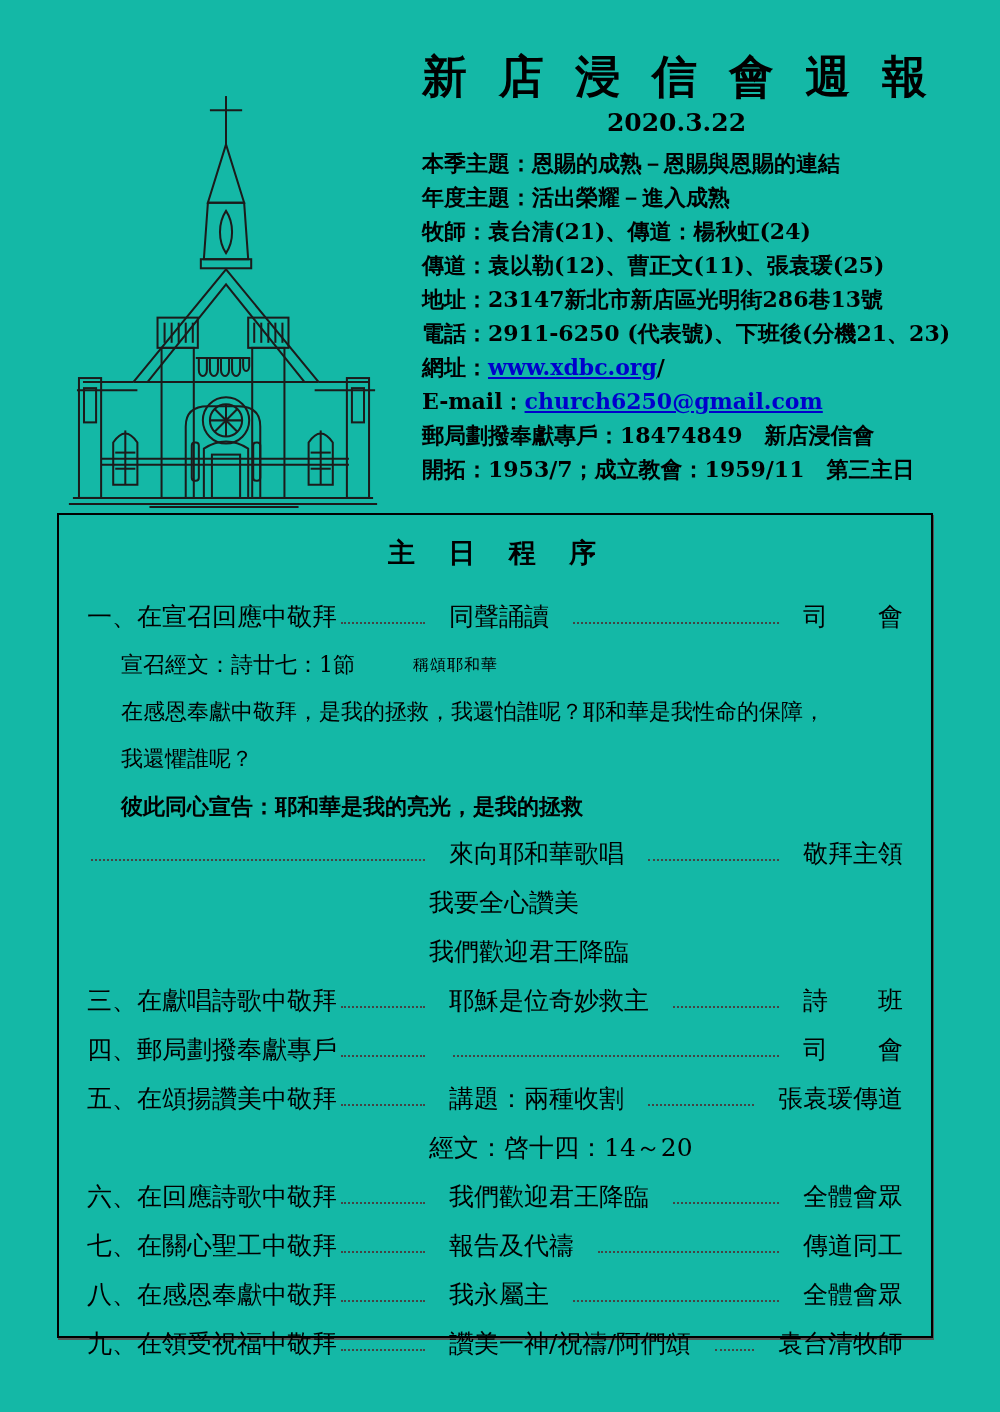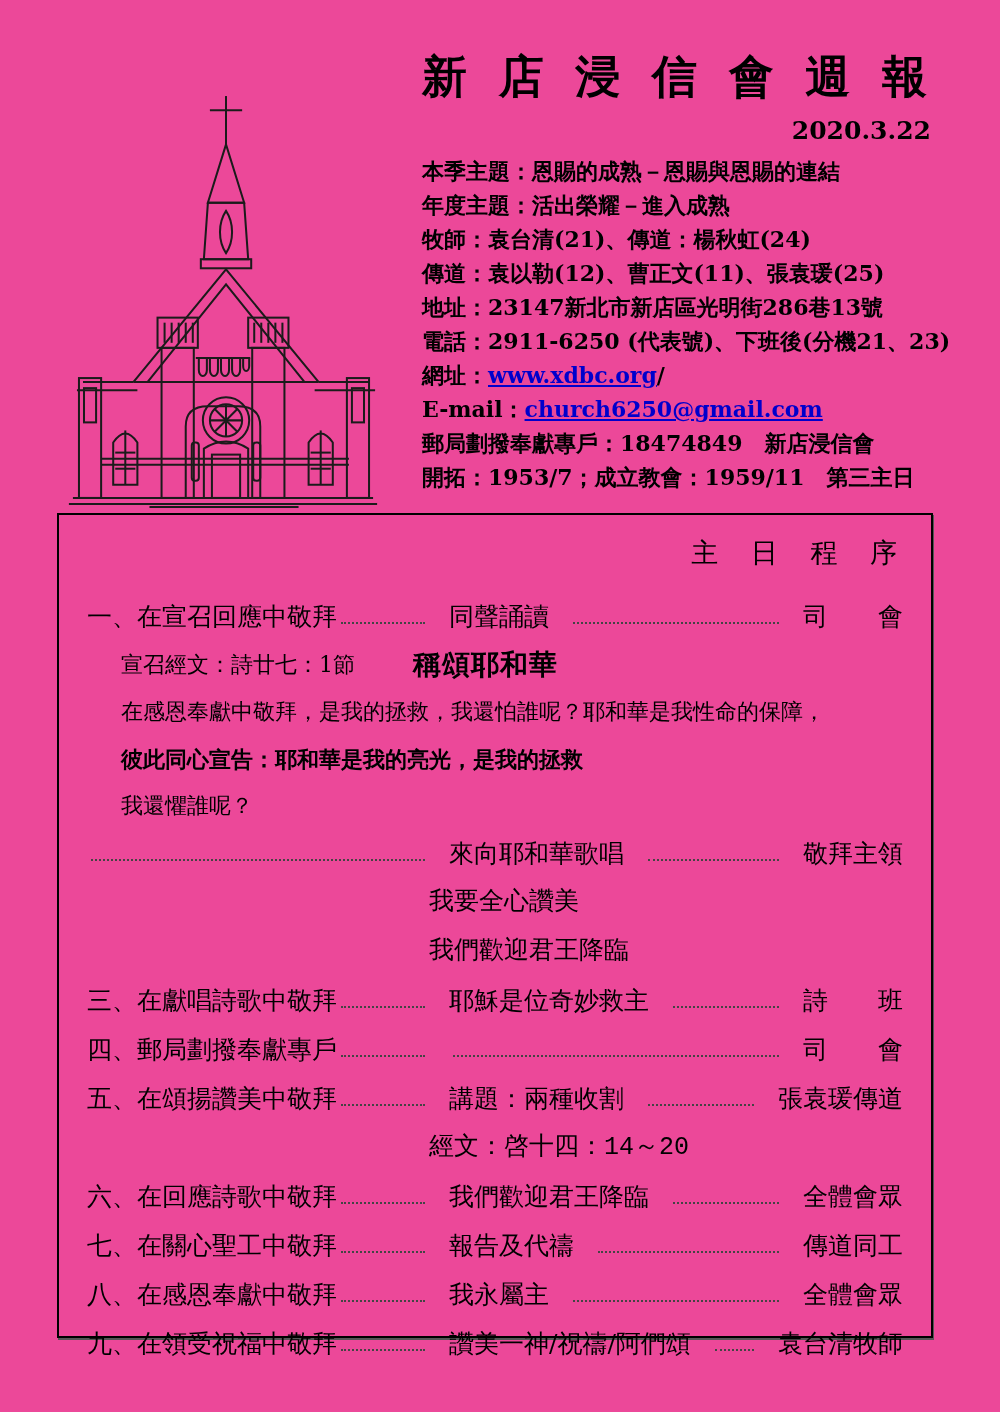--- a/index.html
+++ b/index.html
@@ -1,52 +1,52 @@
 <!DOCTYPE html>
 <html><head>
 <meta charset="utf-8">
 <style>
   html,body { margin:0; padding:0; background:#ffffff; }
   .page {
-    position:relative; width:1000px; height:1412px; background:#ec4899;
+    position:relative; width:1000px; height:1412px; background:#14b8a6;
     color:#000; font-family:"DejaVu Serif","Liberation Serif",serif; overflow:hidden;
   }
 
   
   .church { position:absolute; left:56px; top:90px; width:334px; height:418px; }
   .church svg { width:100%; height:100%; }
 
   .hright { position:absolute; left:422px; top:46px; width:515px; }
   .btitle { margin:0; font-size:45px; font-weight:bold; letter-spacing:5px;
             word-spacing:6px; line-height:62px; white-space:nowrap; }
-  .issue-date { text-align:right; font-size:25px; font-weight:bold;
-                margin-top:8px; padding-right:6px; line-height:30px; }
+  .issue-date { text-align:center; font-size:25px; font-weight:bold;
+                padding-right:6px; line-height:30px; }
   .infoblock { margin-top:8px; }
   .info { margin:0; font-size:22px; font-weight:bold; line-height:34px; white-space:nowrap; }
   a.link { color:#0000cc; text-decoration:underline; cursor:pointer; }
 
   
   .pbox {
     position:absolute; left:57px; top:513px; width:876px; height:825px;
     box-sizing:border-box; border:2px solid #000; padding:16px 28px 0 28px;
     box-shadow:1px 2px 0 0 #555;
   }
-  .ptitle { text-align:right; font-size:27px; font-weight:normal;
+  .ptitle { text-align:center; font-size:27px; font-weight:bold;
             word-spacing:12px; letter-spacing:6px; line-height:44px; margin-bottom:8px; }
   .prow { display:flex; align-items:flex-end; height:49px; font-size:25px; line-height:30px;gap:20px; }
   .lcell { flex:0 0 342px; display:flex; align-items:flex-end; min-width:0; }
   .ltxt, .mid, .rcell { white-space:nowrap; }
   .dots { flex:1 1 auto; min-width:8px; border-bottom:2px dotted #444; margin:0 4px 8px 4px; }
   .mid:empty { display:none; }
   .srow { display:flex; align-items:flex-end; height:47px; font-size:22px;
           line-height:28px; padding-left:34px;gap:48px; }
   .srow.bold { font-weight:bold; }
-  .vb { font-weight:bold; font-size:28px; margin-left:10px; letter-spacing:1px; }
+  .vb { font-weight:normal; font-size:16px; margin-left:10px; letter-spacing:1px; }
   .songrow { display:flex; align-items:flex-end; height:49px; font-size:25px;
-             line-height:30px; padding-left:342px;font-family:Liberation Mono, monospace; }
+             line-height:30px; padding-left:342px; }
 </style>
 </head>
 <body>
 
 <div class="page">
 
   <div class="church">
     <svg viewBox="0 0 330 415" xmlns="http://www.w3.org/2000/svg" stroke="#1b1b1b" fill="none" stroke-width="2">
 
       <g>
@@ -156,22 +156,22 @@
       <span class="mid">同聲誦讀</span>
       <span class="dots"></span>
       <span class="rcell">司　　會</span>
     </div>
 
     <div class="srow">
       <span>宣召經文：詩廿七：1節</span>
       <span class="vb">稱頌耶和華</span>
     </div>
     <div class="srow">在感恩奉獻中敬拜，是我的拯救，我還怕誰呢？耶和華是我性命的保障，</div>
+    <div class="srow">我還懼誰呢？</div>
     <div class="srow bold">彼此同心宣告：耶和華是我的亮光，是我的拯救</div>
-    <div class="srow">我還懼誰呢？</div>
 
     <div class="prow">
       <span class="lcell">
           <span class="dots"></span>
         </span>
       <span class="mid">來向耶和華歌唱</span>
       <span class="dots"></span>
       <span class="rcell">敬拜主領</span>
     </div>
     <div class="songrow">我要全心讚美</div>

